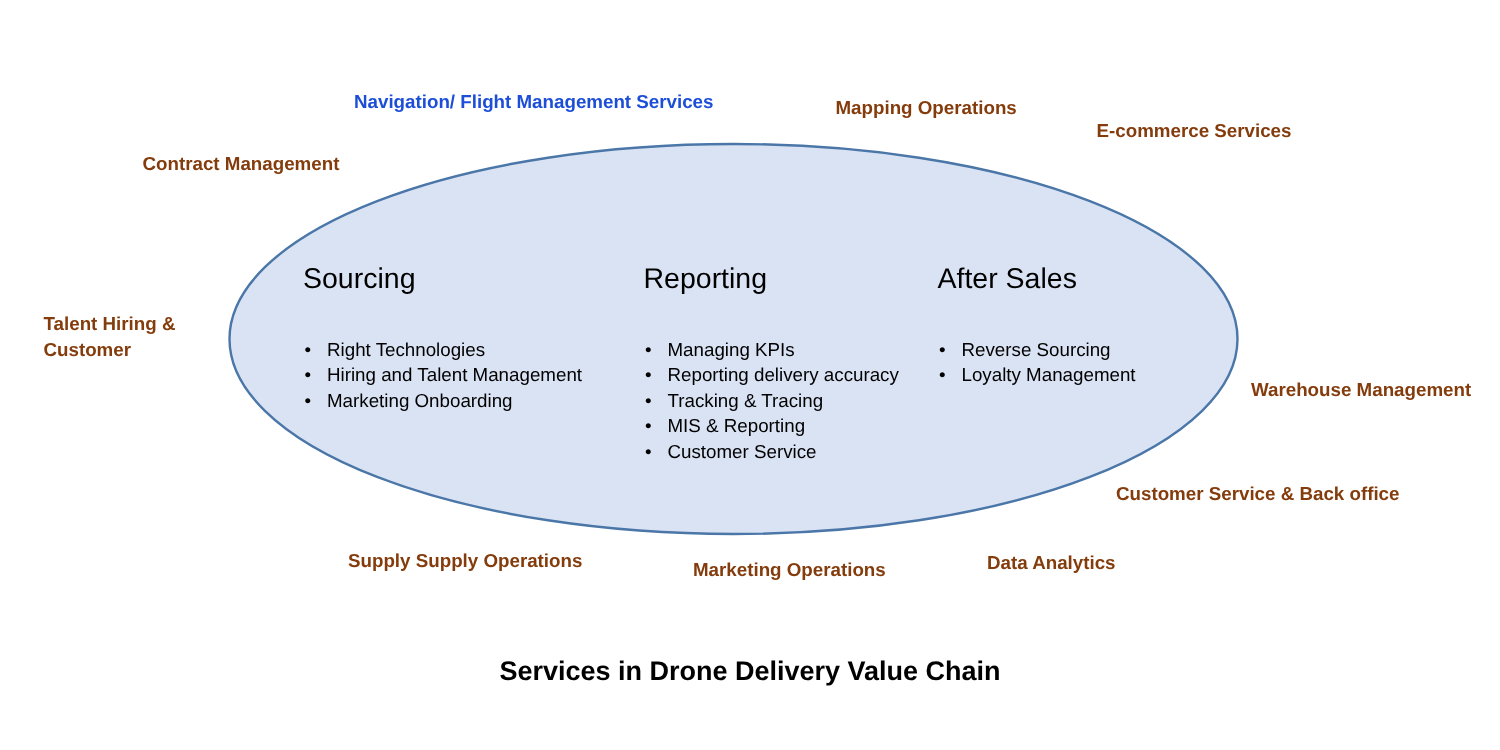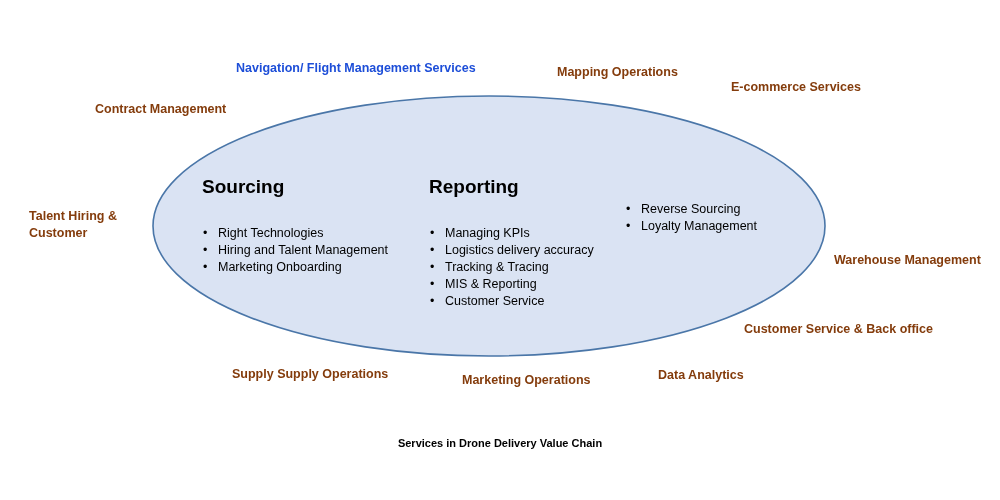--- a/index.html
+++ b/index.html
@@ -2,32 +2,32 @@
 <html><head>
   <meta charset="utf-8">
   <style>
     html, body { margin: 0; padding: 0; background: #ffffff; }
     body { width: 1000px; height: 500px; position: relative; overflow: hidden;
            font-family: "Liberation Sans", "DejaVu Sans", sans-serif; }
     #ellipse-svg { position: absolute; left: 0; top: 0; width: 1000px; height: 500px; }
     .outer { position: absolute; color: #843C0C; font-weight: bold; font-size: 12.5px;
              line-height: 17px; white-space: nowrap; }
     .col { position: absolute; color: #000; }
-    .col h2 { margin: 0; font-weight: bold; font-size: 19px; line-height: 24px; }
+    .col h2 { margin: 0; font-weight: normal; font-size: 19px; line-height: 24px; }
     .col ul { list-style: none; margin: 0; padding: 0; font-size: 12.5px; line-height: 17px; }
     .col li { position: relative; padding-left: 16px; white-space: nowrap; }
     .col li .bullet { position: absolute; left: 1px; top: 0; }
     #col-sourcing { left: 202px; top: 175px; }
     #col-sourcing ul { margin-top: 26px; }
     #col-operation { left: 429px; top: 175px; }
     #col-operation ul { margin-top: 26px; }
     #col-aftersales { left: 625px; top: 175px; }
     #col-aftersales ul { margin-top: 26px; }
     #caption { position: absolute; left: 0; width: 1000px; top: 437px; text-align: center;
-               font-weight: bold; font-size: 11px; color: #000; }
+               font-weight: bold; font-size: 18px; color: #000; }
   </style>
 </head>
 <body>
 
 <svg id="ellipse-svg" xmlns="http://www.w3.org/2000/svg">
   <ellipse id="main-ellipse" cx="489" cy="226" rx="336" ry="130" stroke-width="1.6" fill="#DAE3F3" stroke="#4A76A8"></ellipse>
 </svg>
 
 <div class="outer" style="left: 236px; top: 60px; color: #1d4ed8;">Navigation/ Flight Management Services</div>
 <div class="outer" style="left: 557px; top: 64px; color: rgb(132, 60, 12);">Mapping Operations</div>
@@ -49,27 +49,28 @@
     <li><span class="bullet">•</span><span>Right Technologies</span></li>
     <li><span class="bullet">•</span><span>Hiring and Talent Management</span></li>
     <li><span class="bullet">•</span><span>Marketing Onboarding</span></li>
   </ul>
 </div>
 
 <div class="col" id="col-operation" style="color: rgb(0, 0, 0);">
   <h2>Reporting</h2>
   <ul>
     <li><span class="bullet">•</span><span>Managing KPIs</span></li>
-    <li><span class="bullet">•</span><span>Logistics delivery accuracy</span></li>
+    <li><span class="bullet">•</span><span>Reporting delivery accuracy</span></li>
     <li><span class="bullet">•</span><span>Tracking &amp; Tracing</span></li>
     <li><span class="bullet">•</span><span>MIS &amp; Reporting</span></li>
     <li><span class="bullet">•</span><span>Customer Service</span></li>
   </ul>
 </div>
 
 <div class="col" id="col-aftersales" style="color: rgb(0, 0, 0);">
+  <h2>After Sales</h2>
   <ul>
     <li><span class="bullet">•</span><span>Reverse Sourcing</span></li>
     <li><span class="bullet">•</span><span>Loyalty Management</span></li>
   </ul>
 </div>
 
 <div id="caption" style="color: rgb(0, 0, 0);">Services in Drone Delivery Value Chain</div>
 
 </body></html>

